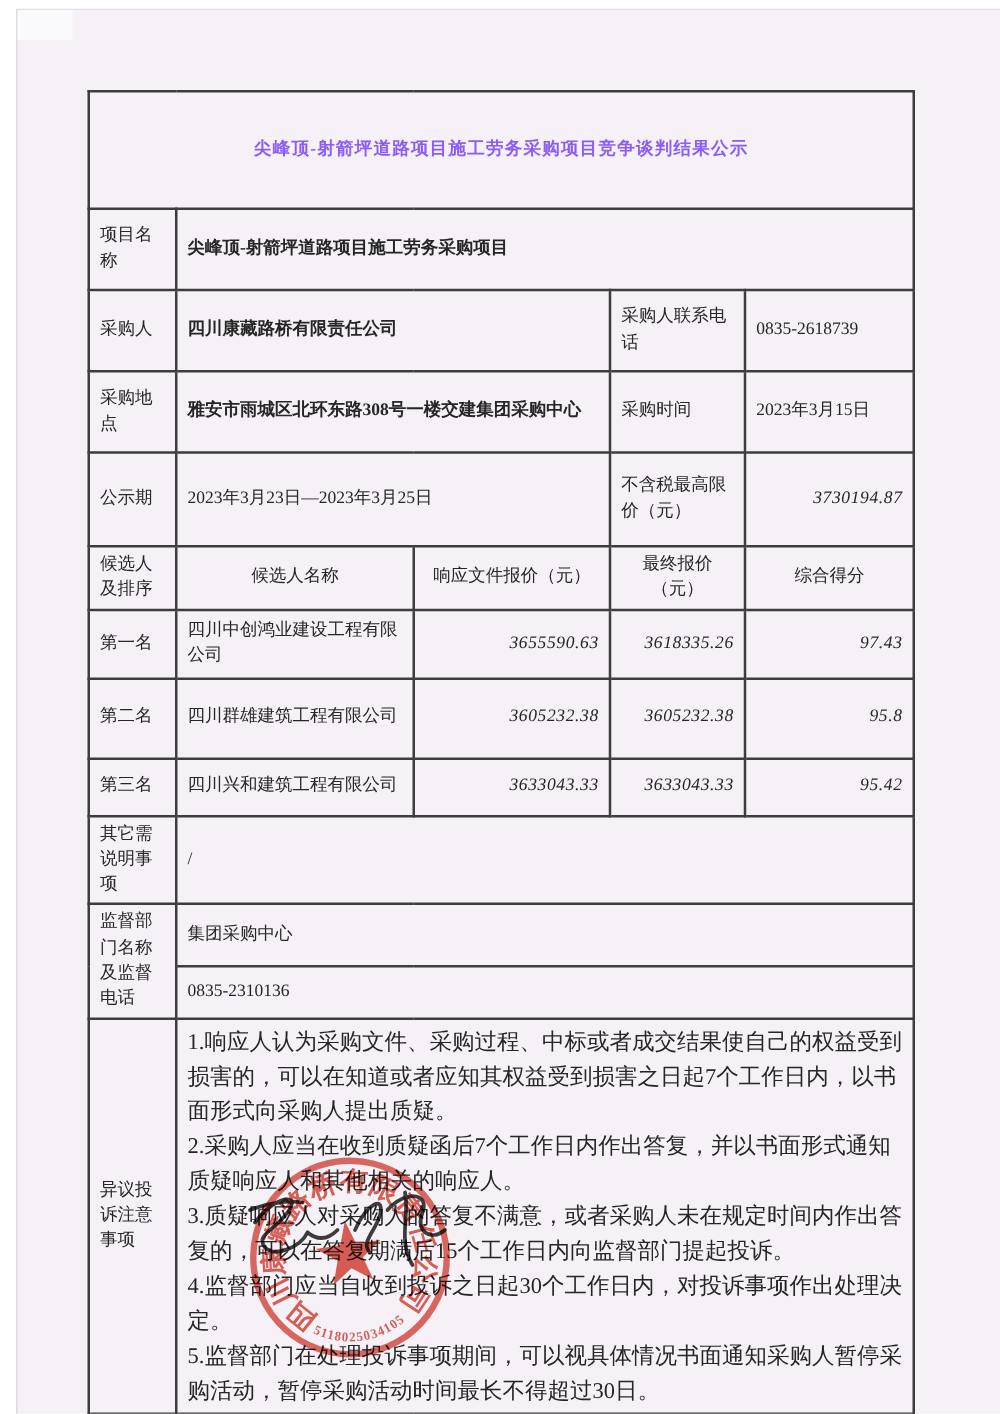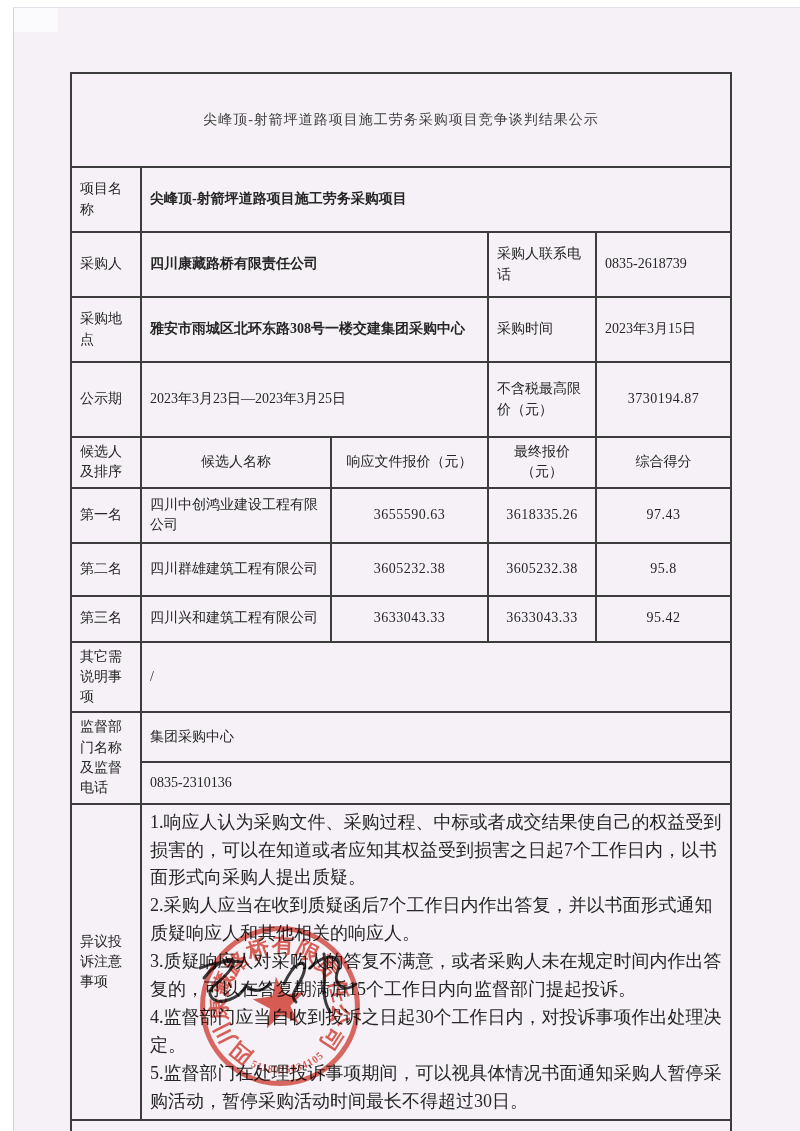--- a/index.html
+++ b/index.html
@@ -29,29 +29,29 @@
   }
   table.doc td{
     border:2px solid #3d3d3d;
     padding:4px 8px;
     font-size:14px;
     vertical-align:middle;
     word-break:break-all;
     line-height:1.45;
   }
   td.title-cell{
-    font-size:20px;font-weight:normal;text-align:center;
-    letter-spacing:1px;height:84px;color:#404040;
+    font-size:20px;font-weight:bold;text-align:center;
+    letter-spacing:1px;height:84px;color:#8b5cf6;
   }
   td.lab{font-size:13px;padding:4px 6px;}
   td.lab-center{text-align:left;}
   td.val-left{text-align:left;font-weight:bold;}
   td.val-center{}
   td.head-center{text-align:center;font-size:13.5px;padding:4px 4px;}
-  td.num{text-align:center;font-size:14px;letter-spacing:.5px;}
+  td.num{text-align:right;font-size:14px;letter-spacing:.5px;font-style:italic;}
   td.company{font-size:13.5px;line-height:1.5;border-radius:23px;}
   td.notes-cell{padding:10px 10px 8px 8px;vertical-align:middle;}
   .note-line{font-size:18px;line-height:1.55;text-align:left;}
   td.sig-cell{height:50px;font-size:14px;padding-left:8px;}
   .stamp-svg{
     position:absolute;left:168px;top:894px;width:224px;height:224px;
     mix-blend-mode:multiply;pointer-events:none;
   }
   .sign-svg{
     position:absolute;left:188px;top:942px;width:210px;height:86px;
@@ -114,21 +114,21 @@
       <td class="head-center">综合得分</td>
     </tr>
 
     <tr style="height:55px">
       <td class="lab lab-center">第一名</td>
       <td class="company">四川中创鸿业建设工程有限公司</td>
       <td class="num">3655590.63</td>
       <td class="num">3618335.26</td>
       <td class="num">97.43</td>
     </tr>
-    <tr style="height:53px">
+    <tr style="height:64px">
       <td class="lab lab-center">第二名</td>
       <td class="company">四川群雄建筑工程有限公司</td>
       <td class="num">3605232.38</td>
       <td class="num">3605232.38</td>
       <td class="num">95.8</td>
     </tr>
     <tr style="height:46px">
       <td class="lab lab-center">第三名</td>
       <td class="company">四川兴和建筑工程有限公司</td>
       <td class="num">3633043.33</td>

